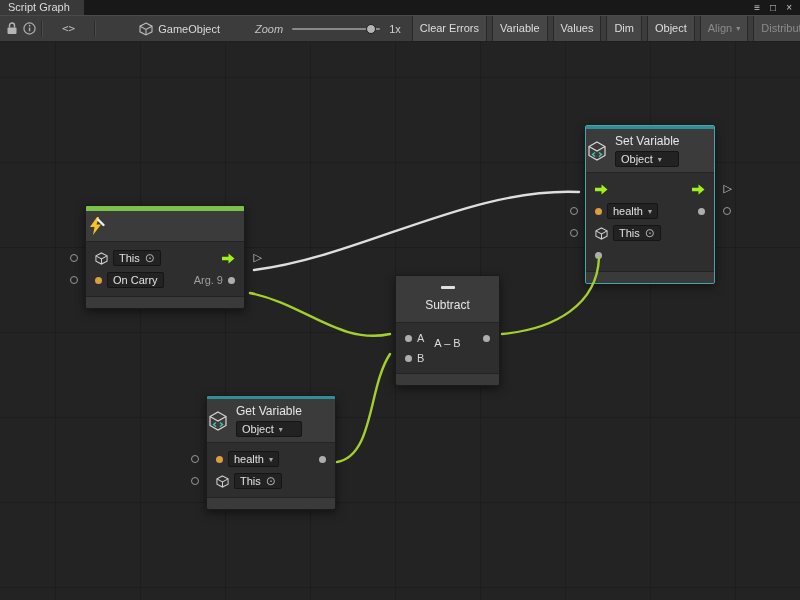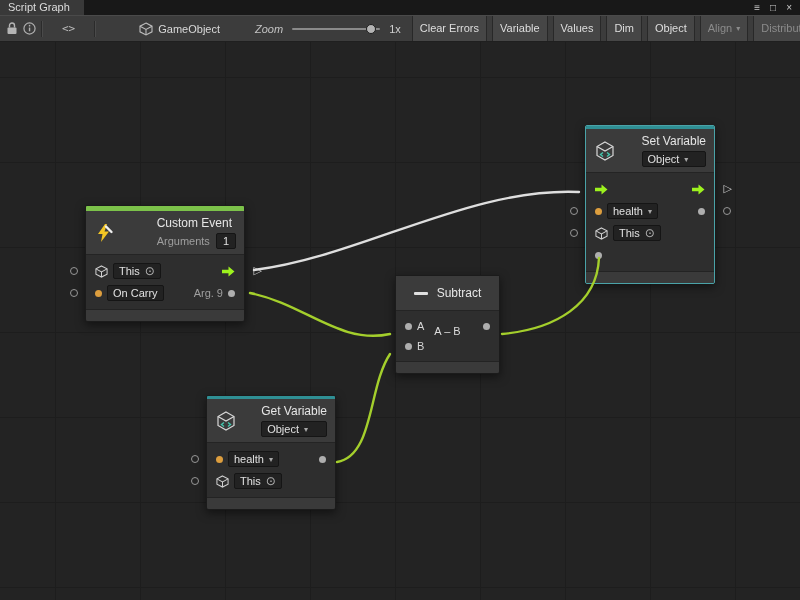--- a/index.html
+++ b/index.html
@@ -44,22 +44,22 @@
   
   .node{
     position:absolute;z-index:4;background:#2e2e2e;border:1px solid #1b1b1b;border-radius:2px;
     box-shadow:0 3px 10px rgba(0,0,0,.5);font-size:11px;color:#d6d6d6;box-sizing:border-box;
   }
   .node.selected{border-color:#4aa3a8;}
   .accent{height:4px;border-radius:1px 1px 0 0;}
   .accent.green{background:#7cc24a;height:5px;}
   .accent.teal{background:#2f8f94;height:3px;}
   .node-header{
-    background:#3b3b3b;border-bottom:1px solid #242424;padding:5px 8px;
-    display:flex;gap:7px;align-items:center;justify-content:space-between;
+    background:#3b3b3b;border-bottom:1px solid #242424;padding:5px 0;
+    display:flex;gap:7px;align-items:center;
   }
   .hdr-col{display:flex;flex-direction:column;gap:3px;}
   .hdr-line{display:flex;align-items:center;gap:6px;}
   .node-title{font-size:12px;color:#e6e6e6;}
   .muted{color:#9f9f9f;}
   .node-body{padding:5px 0;}
   .node-footer{height:11px;background:#3a3a3a;border-top:1px solid #232323;border-radius:0 0 2px 2px;}
   .row{display:flex;align-items:center;gap:5px;padding:0 9px;height:22px;position:relative;}
   .row.short{height:20px;}
   .spacer{flex:1;}
@@ -74,21 +74,21 @@
   .flow-arrow{display:inline-flex;flex:none;}
   
   .field{
     display:inline-flex;align-items:center;gap:5px;background:#222222;border:1px solid #151515;
     border-radius:2px;padding:0 5px;height:16px;color:#e0e0e0;box-sizing:border-box;flex:none;
   }
   .field .caret{font-size:8px;color:#a8a8a8;}
   .tgt{font-size:12px;color:#b5b5b5;line-height:1;}
   .mini-field{background:#222;border:1px solid #151515;border-radius:2px;padding:0 6px;height:14px;line-height:14px;color:#e0e0e0;font-size:11px;}
   .minus-icon{width:14px;height:3px;background:#e0e0e0;border-radius:1px;flex:none;}
-  .sub-hdr{justify-content:center;gap:9px;padding:10px 8px;}
+  .sub-hdr{justify-content:center;gap:9px;padding:10px 8px;flex-direction:column;}
   .ab-center{position:absolute;left:50%;transform:translateX(-50%);color:#dcdcdc;margin-top:9px;}
 </style>
 </head>
 <body>
 
 <div class="titlebar">
   <div class="tab">Script Graph</div>
   <div class="win-controls">
     <span>≡</span>
     <span>□</span>
@@ -165,27 +165,20 @@
 
   <div class="node" style="left:85px;top:163px;width:160px;">
     <div class="accent green"></div>
     <div class="node-header">
       <span class="ticon">
         <svg width="20" height="20" viewBox="0 0 20 20">
             <polygon points="11,1 4,11 8.5,11 7,19 15,8.5 10.5,8.5 13,1" fill="#f2c524"></polygon>
             <path d="M12 3.5 L17.5 9" stroke="#efefef" stroke-width="2.4" stroke-linecap="round"></path>
           </svg>
       </span>
-      <span class="hdr-col">
-        <span class="node-title">Custom Event</span>
-        <span class="hdr-line">
-          <span class="muted">Arguments</span>
-          <span class="mini-field">1</span>
-        </span>
-      </span>
     </div>
     <div class="node-body">
       <div class="row">
         <span class="pout l"></span>
         <span class="ticon">
           <svg width="13" height="13" viewBox="0 0 14 14" fill="none" stroke="#cfcfcf" stroke-width="1.1">
               <path d="M7 1 L13 4.2 L13 9.8 L7 13 L1 9.8 L1 4.2 Z"></path>
               <path d="M1 4.2 L7 7.4 L13 4.2"></path>
               <path d="M7 7.4 L7 13"></path>
             </svg>

